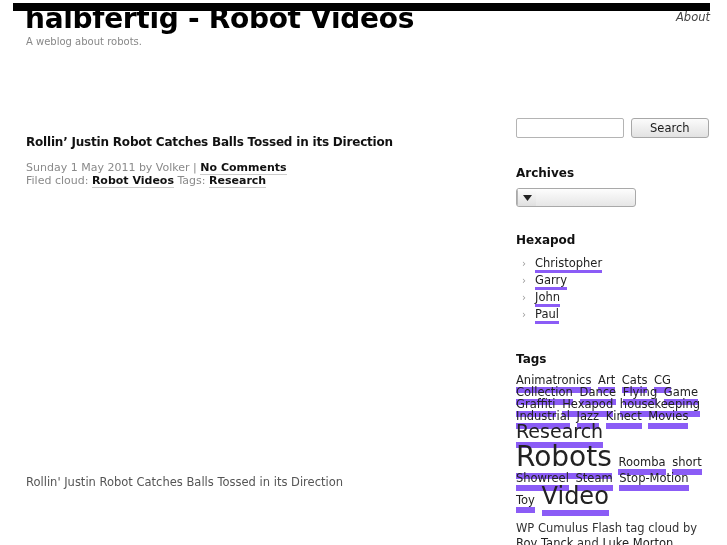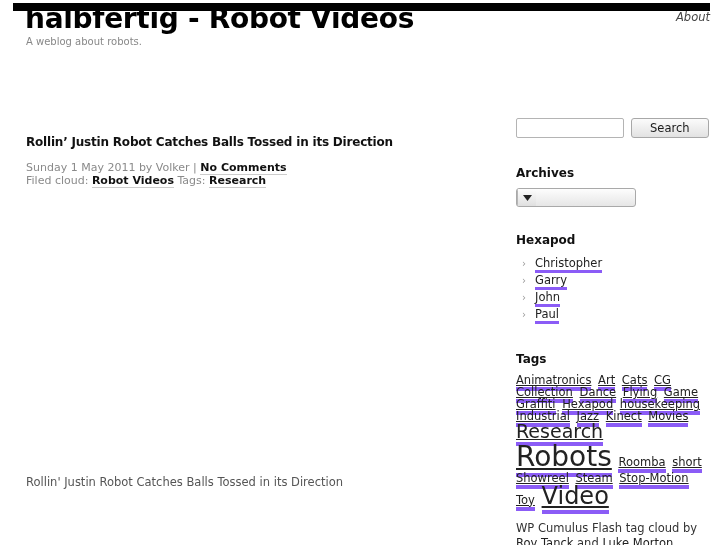--- a/index.html
+++ b/index.html
@@ -214,26 +214,25 @@
     cursor: pointer;
   }
 
   
   #tag-cloud {
     width: 190px;
     line-height: 1.05;
   }
   #tag-cloud .tag {
     color: #222222;
-    border-bottom: 4px solid #8b5cf6;
+    border-bottom: 6px solid #8b5cf6;
     cursor: pointer;
     white-space: nowrap;
     display: inline;
     margin-right: 3px;
-    text-decoration: underline;
   }
   #flash-note {
     margin-top: 12px;
     width: 192px;
     font-size: 11.5px;
     line-height: 15px;
     color: #333333;
   }
   #flash-note .link {
     color: #222222;

